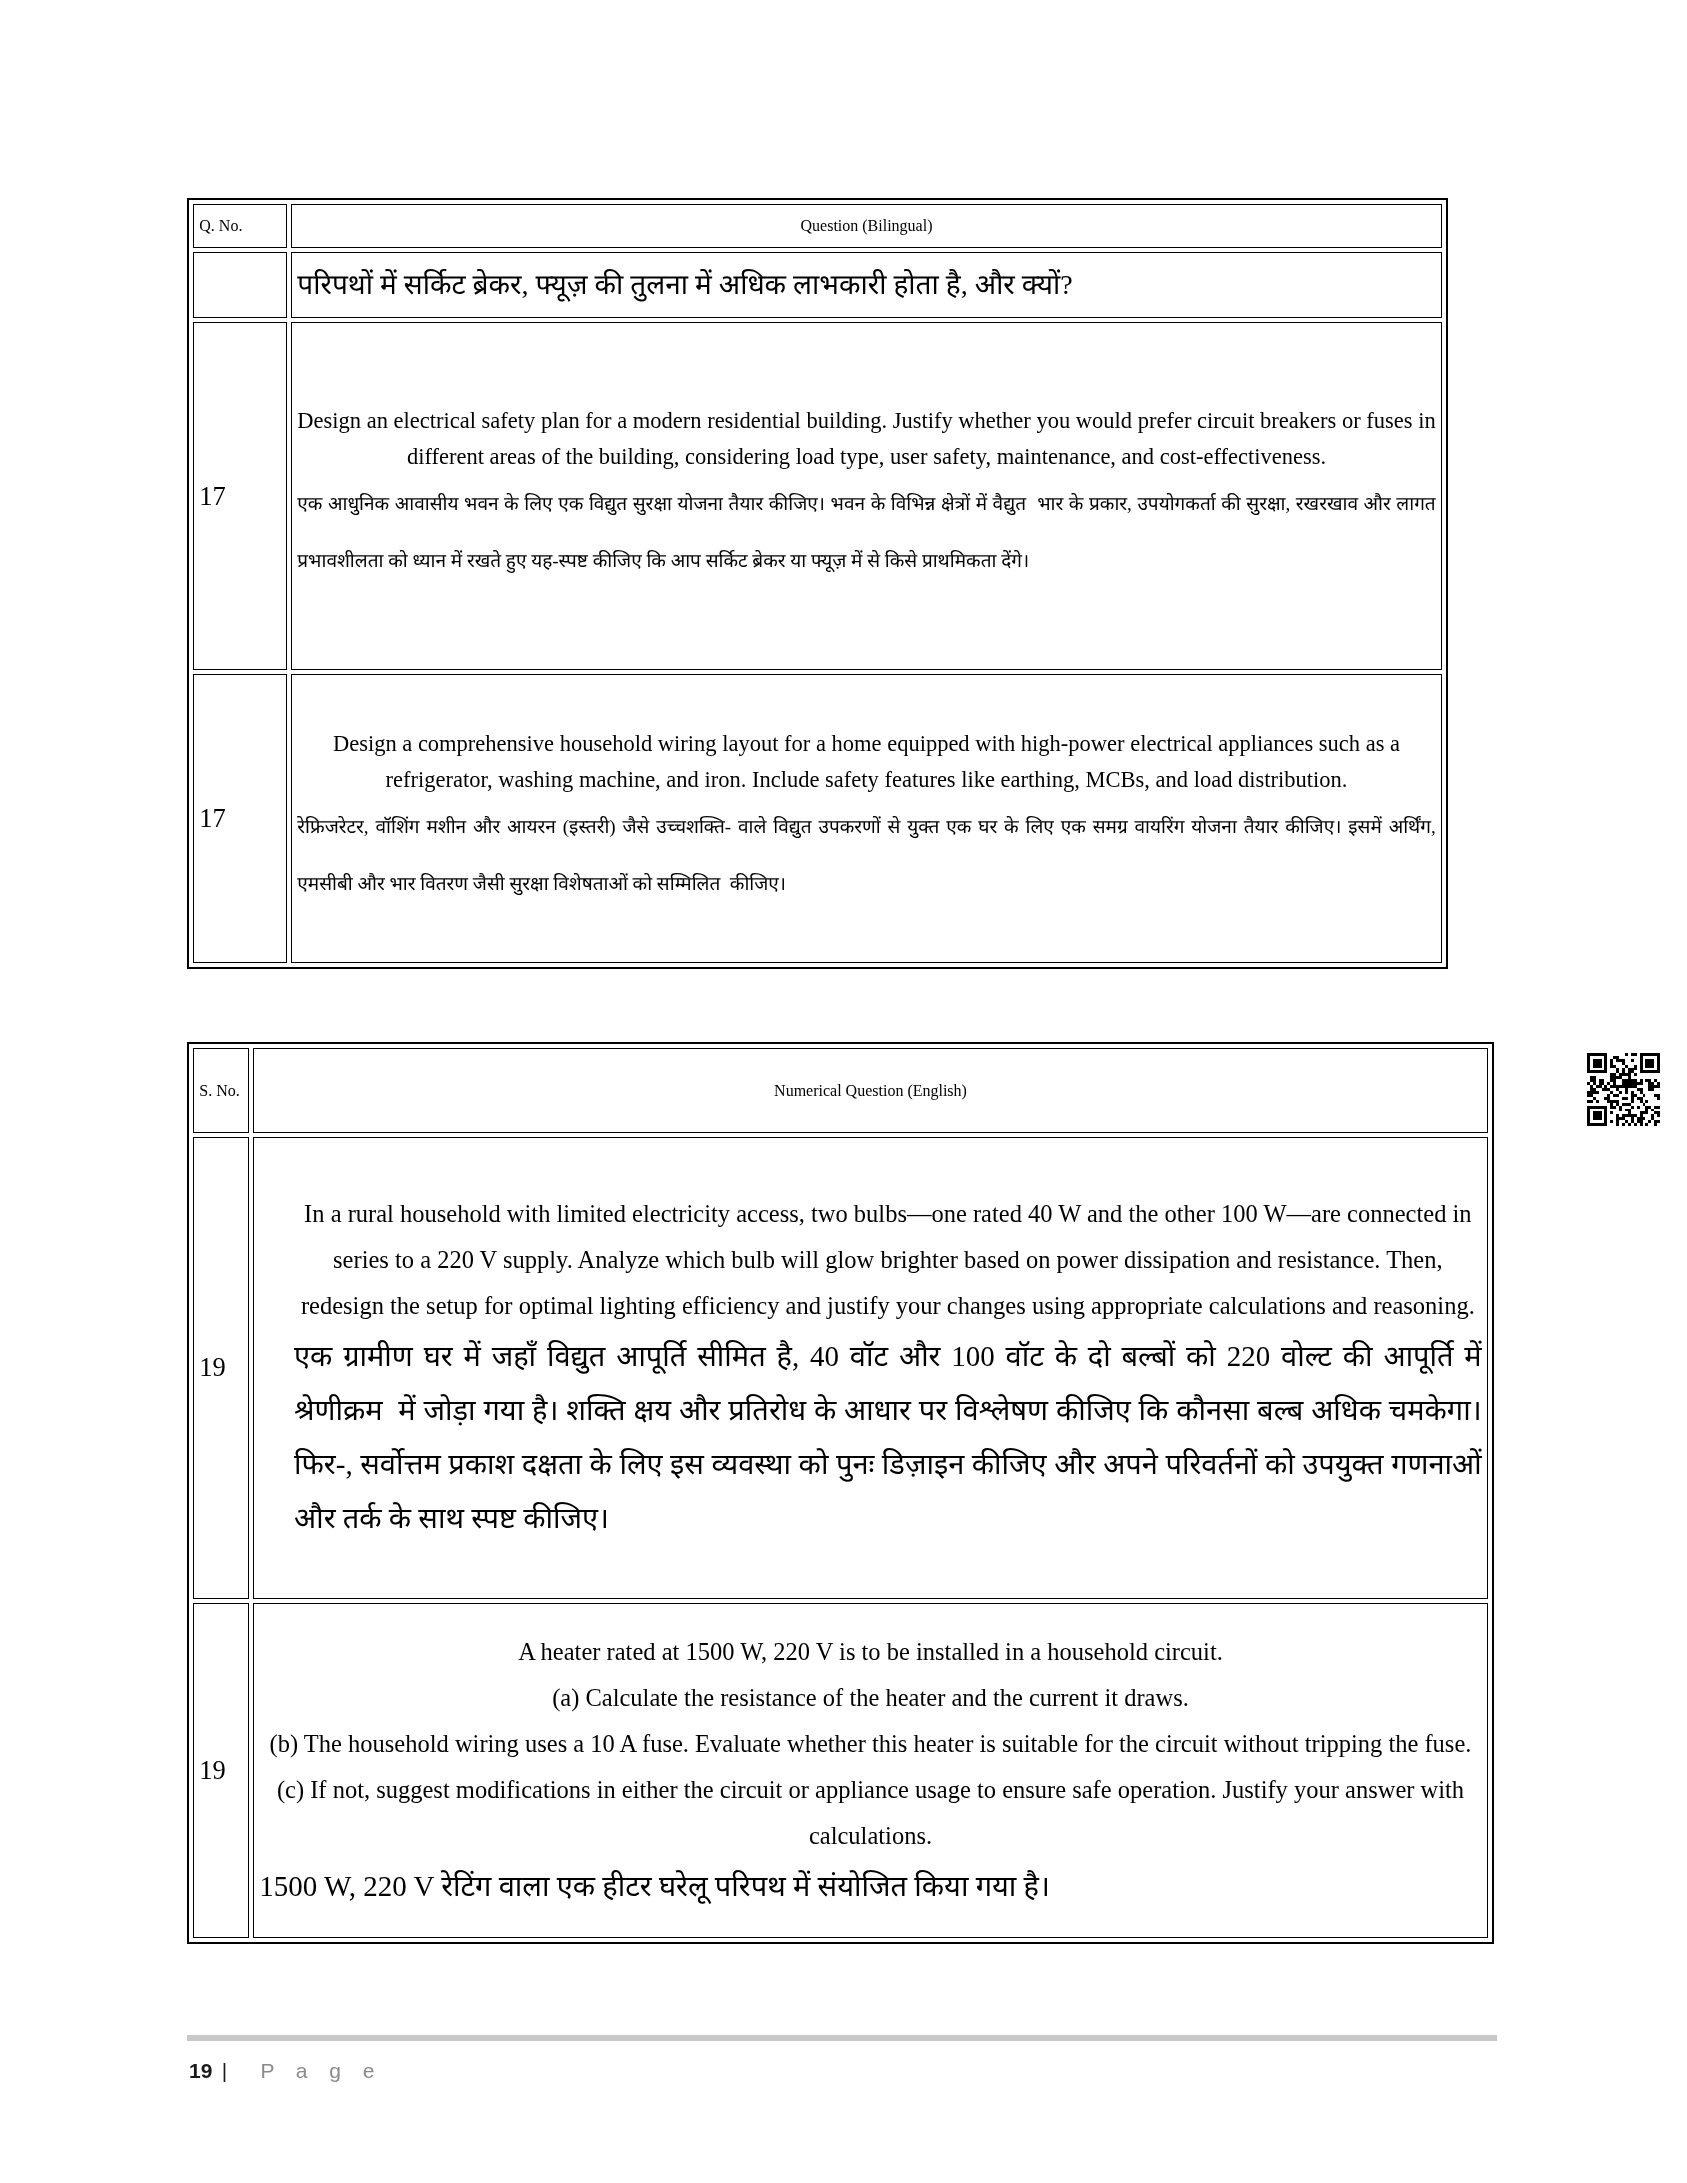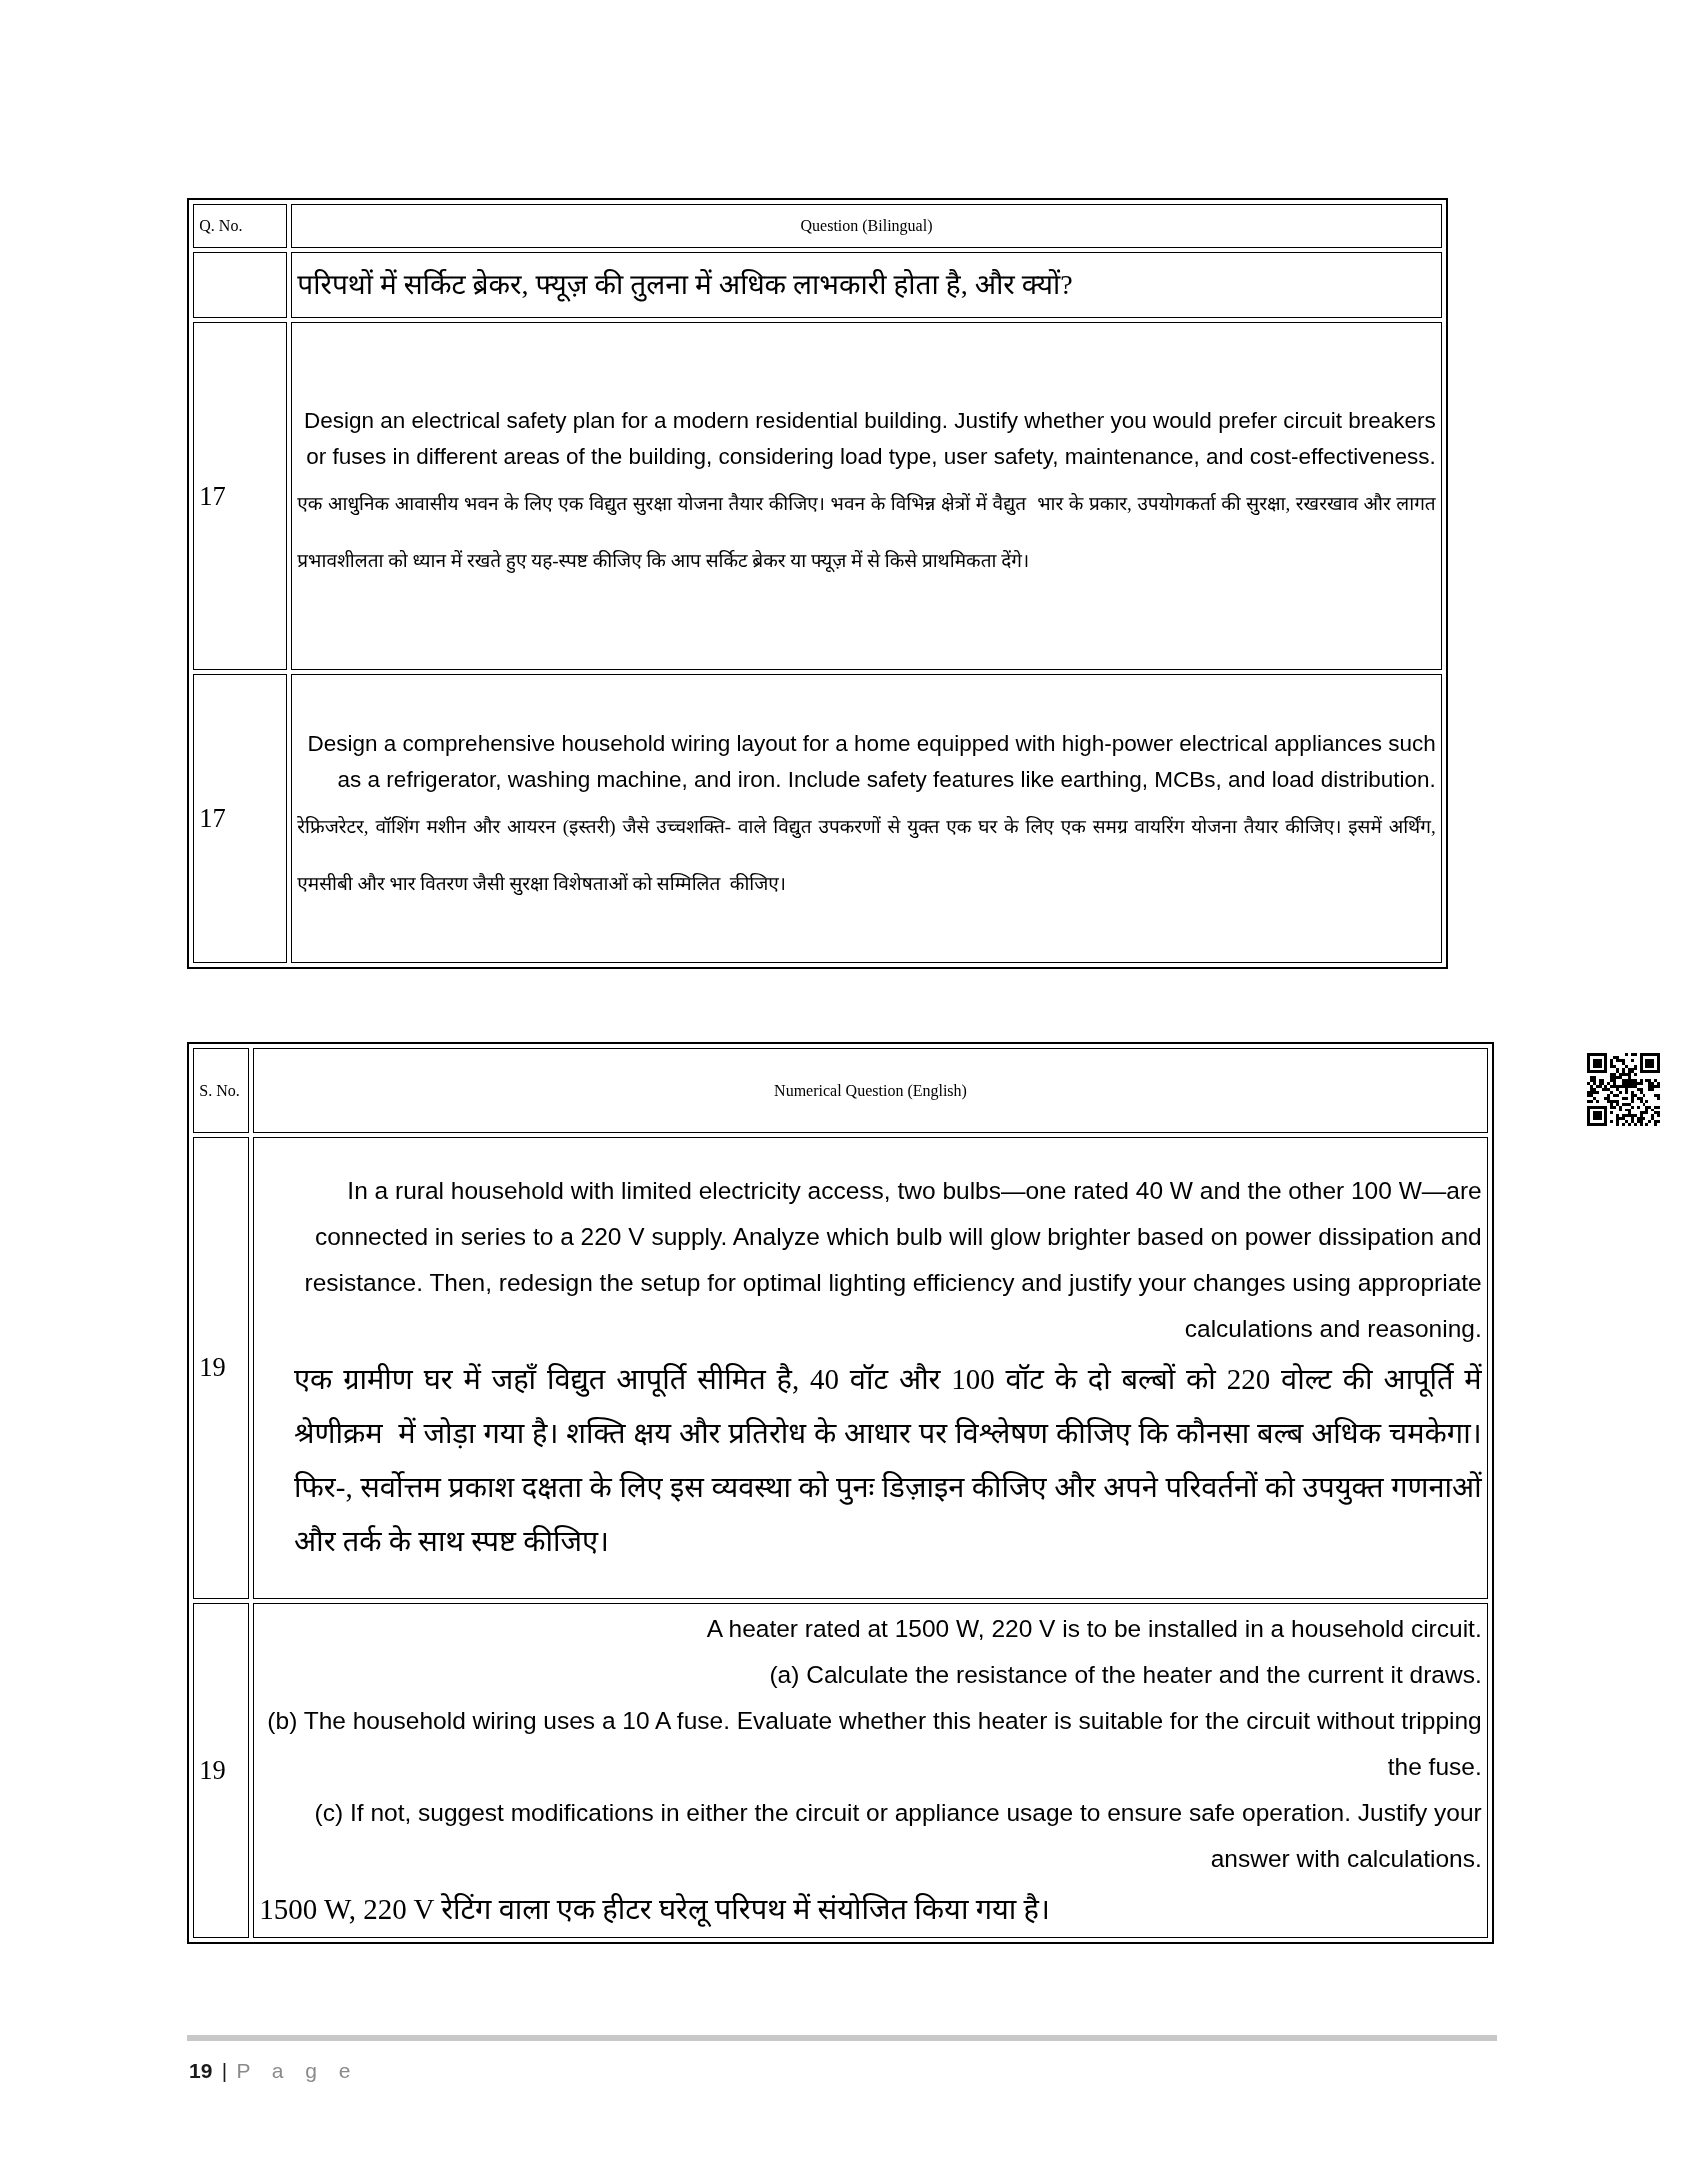--- a/index.html
+++ b/index.html
@@ -44,23 +44,23 @@
     padding-left:5.3px;
   }
   td.qcell{vertical-align:middle;}
   tr.r-short td.qcell{height:61px;}
   tr.r17a td.qcell{height:344px;}
   tr.r17b td.qcell{height:284px;margin-top:45px;}
   tr.r18 td.qcell{height:457px;padding-left:40px;}
   tr.r19 td.qcell{height:331px;}
   
   .eng{
-    font-family:Liberation Sans, sans-serif;
+    font-family:Liberation Serif, serif;
     white-space:pre-wrap;
-    text-align:right;
+    text-align:center;
   }
   .hin{
     font-family:"Liberation Serif",serif;
     white-space:pre-wrap;
     text-align:justify;
   }
   .hin.single{text-align:left;}
   #table-bilingual .eng{font-size:22.5px;line-height:36px;}
   #table-bilingual .hin{font-size:19px;line-height:57px;}
   #table-bilingual tr.r-short .hin{font-size:28px;line-height:53px;}
@@ -353,15 +353,15 @@
     <rect x="18" y="26" width="1" height="1" fill="#000"></rect>
     <rect x="20" y="26" width="1" height="1" fill="#000"></rect>
     <rect x="22" y="26" width="1" height="1" fill="#000"></rect>
     <rect x="25" y="26" width="1" height="1" fill="#000"></rect>
   </svg>
 
 <div id="footer-rule" style="background: rgb(200, 200, 200);"></div>
 <div id="footer-text">
   <span class="pgnum">19</span>
   <span class="bar">|</span>
-  <span class="pglabel" style="color: rgb(138, 138, 138);">P a g e</span>
+  <span class="pglabel" style="color: rgb(138, 138, 138); margin-left: 24px;">P a g e</span>
 </div>
 
 
 </body></html>

